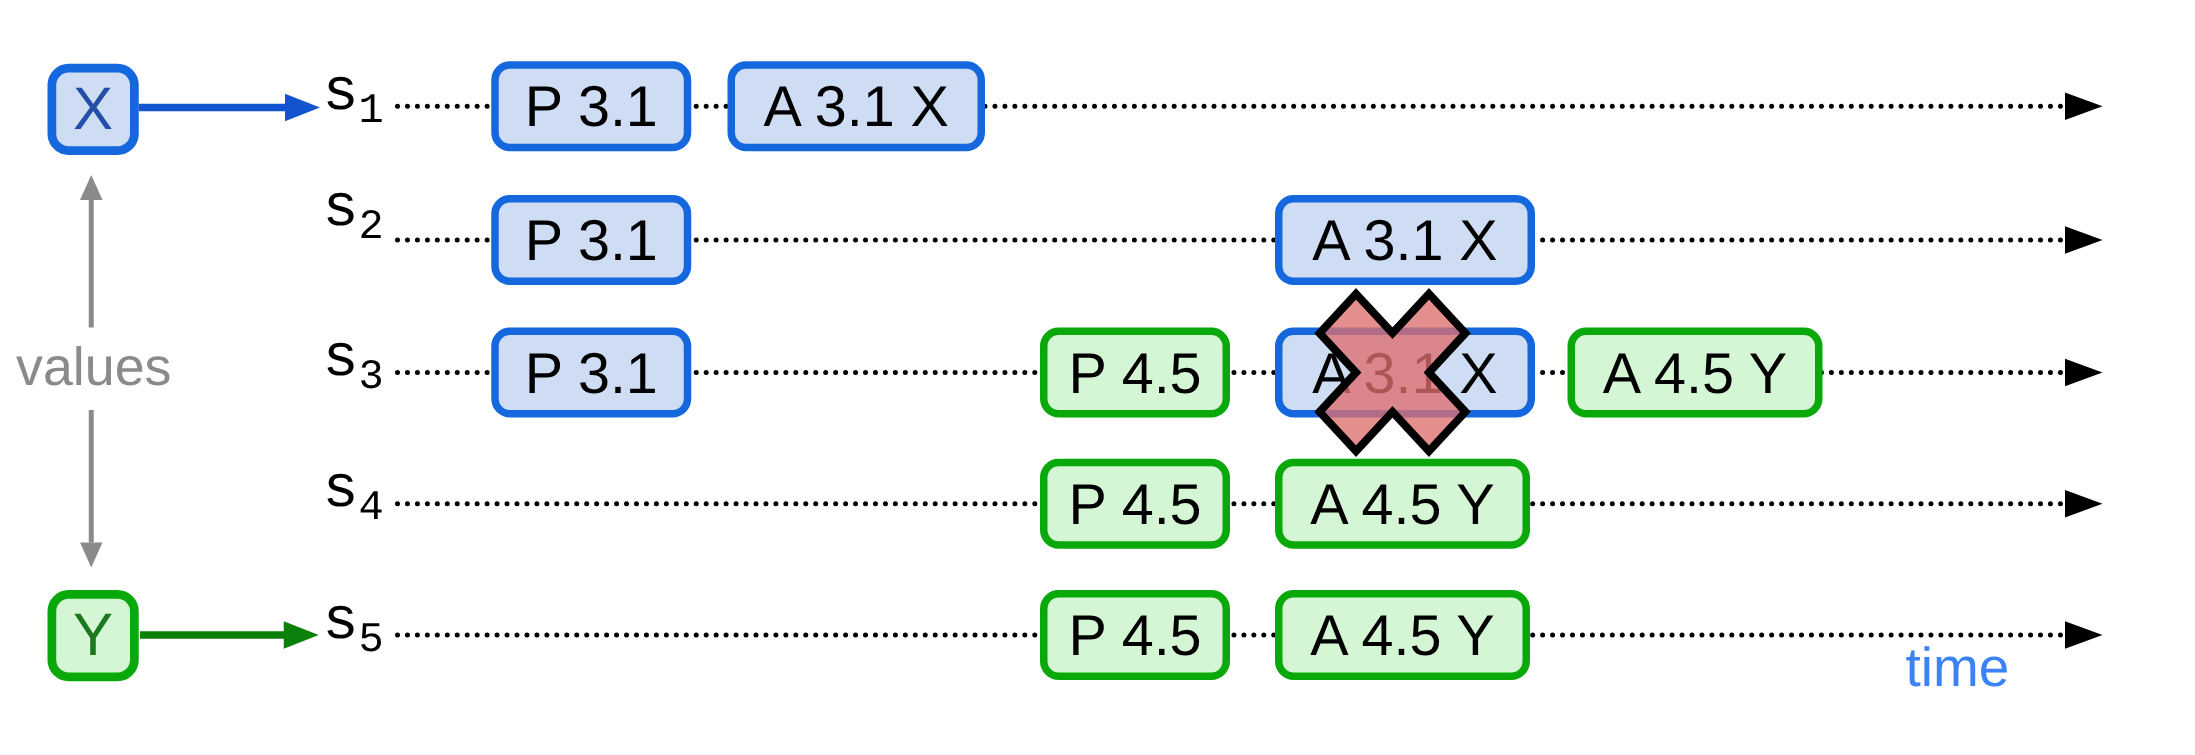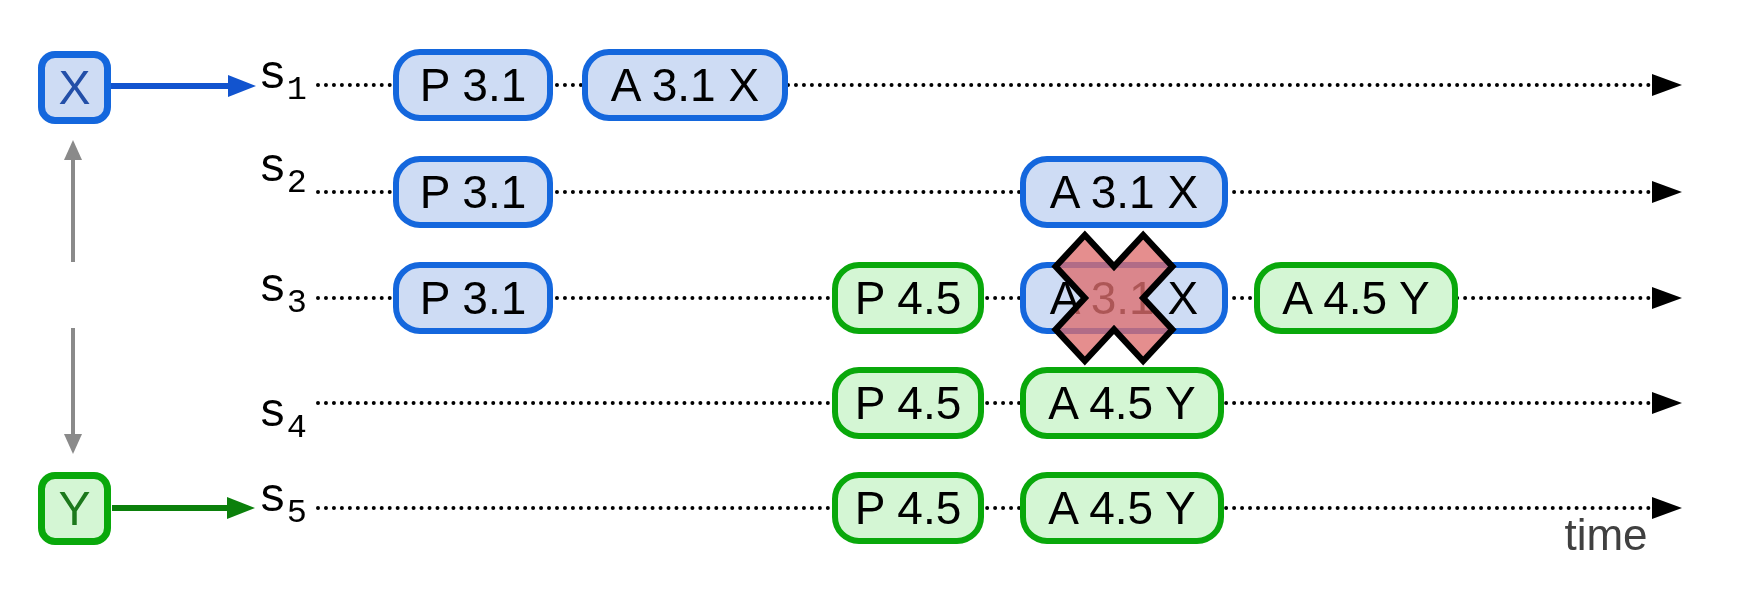--- a/index.html
+++ b/index.html
@@ -33,42 +33,43 @@
   .values-label{position:absolute;left:0;top:270px;width:150px;text-align:center;font-size:43px;color:#8a8a8a;}
 
   
   .row-label{position:absolute;width:82px;text-align:right;font-size:48px;line-height:1;font-family:Liberation Mono, monospace;}
   .row-label sub{font-size:0.70em;line-height:0;}
   .dotline{position:absolute;height:0;border-top:4px dotted #000;}
   .time-head{position:absolute;width:0;height:0;border-top:11px solid transparent;border-bottom:11px solid transparent;border-left:30px solid #000;}
 
   
   .ebox{
-    position:absolute;height:72px;box-sizing:border-box;border-radius:27px;border:6px solid #000;
+    position:absolute;height:72px;box-sizing:border-box;border-radius:15px;border:6px solid #000;
     display:flex;align-items:center;justify-content:center;
     font-size:46px;line-height:1;color:#000;white-space:nowrap;
   }
 
-  .time-label{position:absolute;left:1544px;top:510px;width:124px;text-align:center;font-size:44px;color:#404040;}
+  .time-label{position:absolute;left:1504px;top:510px;width:124px;text-align:center;font-size:44px;color:#3b82f6;}
 
   .cross-svg{position:absolute;width:126px;height:136px;}
 </style>
 </head>
 <body>
 
 <div id="canvas">
 
   <div class="node node-blue" style="left:38px;top:51px;">
     <span>X</span>
   </div>
   <div class="hline hline-blue" style="left:111px;top:83px;width:118px;"></div>
   <div class="head-right head-right-blue" style="left:228px;top:75px;"></div>
 
   <div class="head-up" style="left:64px;top:140px;"></div>
   <div class="vline-gray" style="left:71px;top:158px;height:104px;"></div>
+  <div class="values-label">values</div>
   <div class="vline-gray" style="left:71px;top:328px;height:106px;"></div>
   <div class="head-down" style="left:64px;top:434px;"></div>
 
   <div class="node node-green" style="left:38px;top:472px;">
     <span>Y</span>
   </div>
   <div class="hline hline-green" style="left:112px;top:505px;width:116px;"></div>
   <div class="head-right head-right-green" style="left:227px;top:497px;"></div>
 
   <div id="rows">
@@ -101,21 +102,21 @@
       </div>
       <div class="ebox" style="left: 1020px; top: 262px; width: 208px; border-color: rgb(20, 103, 221); background: rgb(206, 220, 244);">
         <span>A 3.1 X</span>
       </div>
       <svg class="cross-svg" viewBox="-62 -62 124 124" preserveAspectRatio="none" style="left: 1051px; top: 230px;">
         <polygon points="-28.7,-57.4 0,-28.7 28.7,-57.4 57.4,-28.7 28.7,0 57.4,28.7 28.7,57.4 0,28.7 -28.7,57.4 -57.4,28.7 -28.7,0 -57.4,-28.7" fill="#de6e6e" fill-opacity="0.78" stroke="#000000" stroke-width="6" stroke-linejoin="miter"></polygon>
       </svg>
       <div class="ebox" style="left: 1254px; top: 262px; width: 204px; border-color: rgb(9, 168, 11); background: rgb(212, 246, 212);">
         <span>A 4.5 Y</span>
       </div>
-      <div class="row-label" style="left: 225px; top: 369px; margin-top: 20px;"><span>s</span><sub>4</sub></div>
+      <div class="row-label" style="left: 225px; top: 369px;"><span>s</span><sub>4</sub></div>
       <div class="dotline" style="left: 316px; top: 401px; width: 1336px;"></div>
       <div class="time-head" style="left: 1652px; top: 392px;"></div>
       <div class="ebox" style="left: 832px; top: 367px; width: 152px; border-color: rgb(9, 168, 11); background: rgb(212, 246, 212);">
         <span>P 4.5</span>
       </div>
       <div class="ebox" style="left: 1020px; top: 367px; width: 204px; border-color: rgb(9, 168, 11); background: rgb(212, 246, 212);">
         <span>A 4.5 Y</span>
       </div>
       <div class="row-label" style="left: 225px; top: 474px;"><span>s</span><sub>5</sub></div>
       <div class="dotline" style="left: 316px; top: 506px; width: 1336px;"></div>

